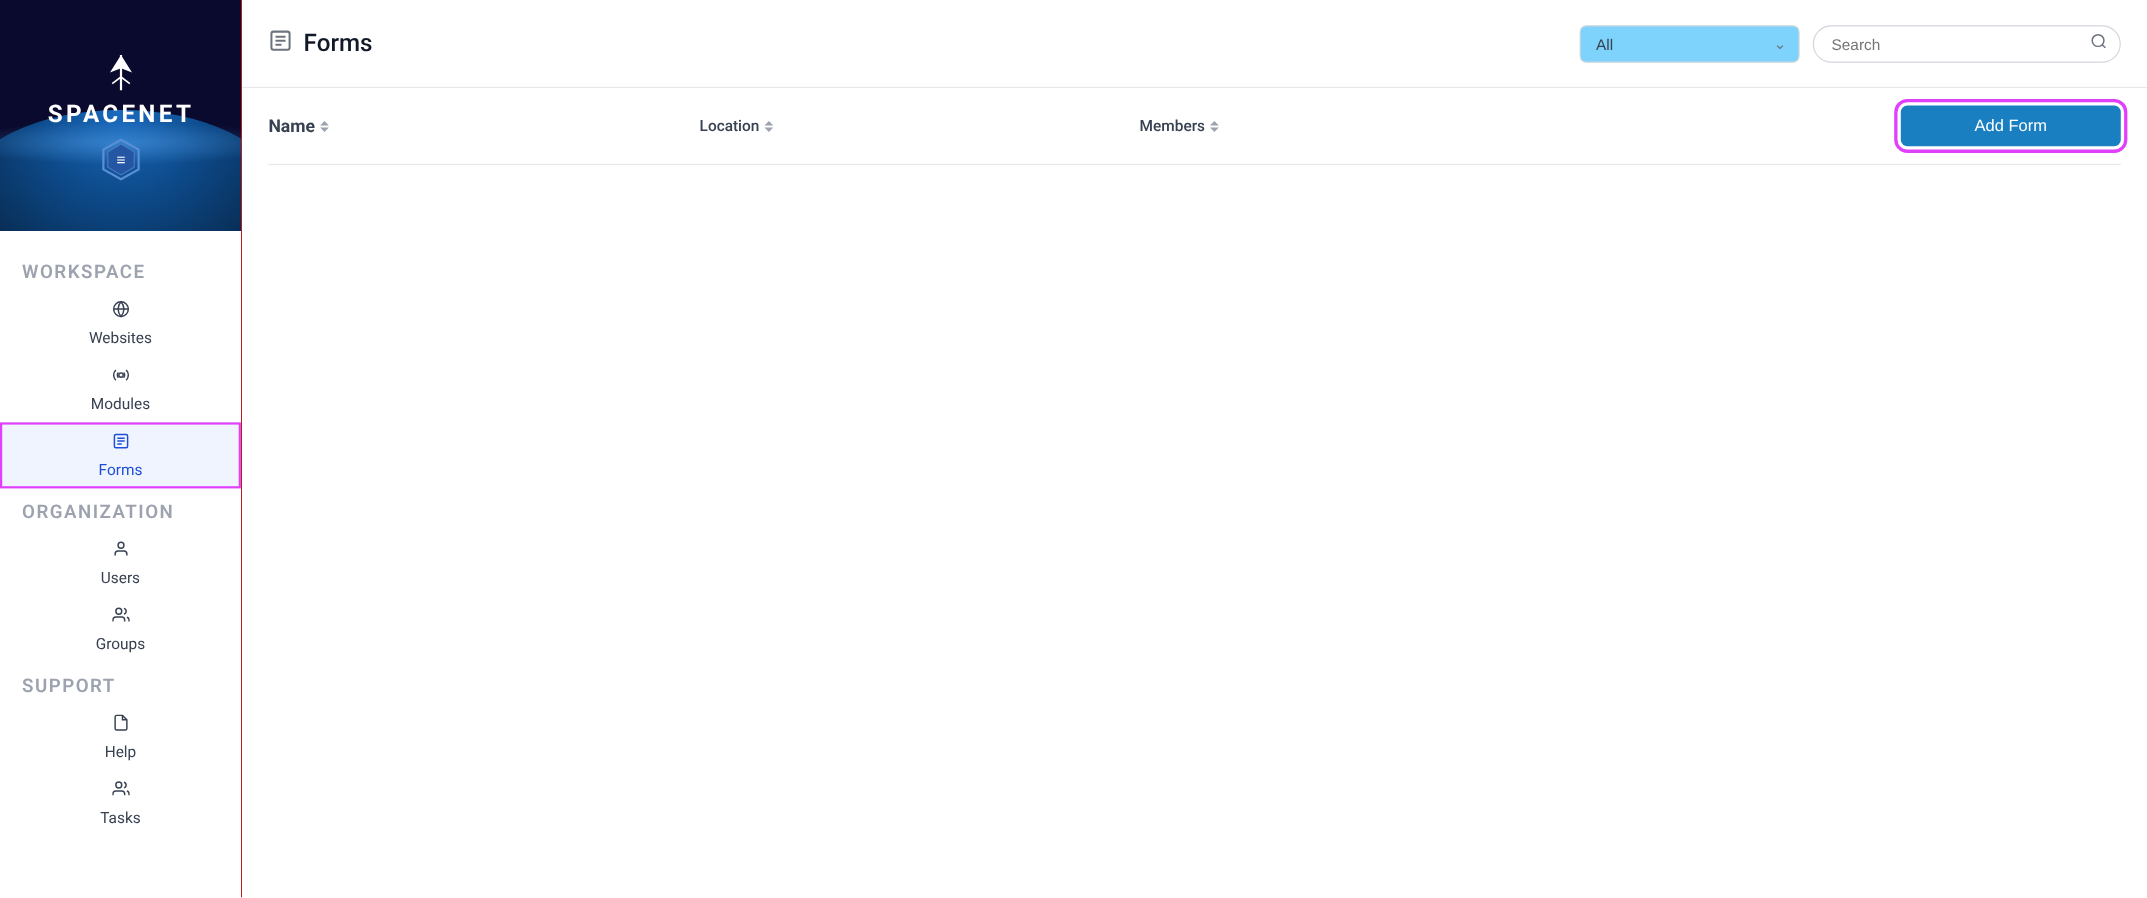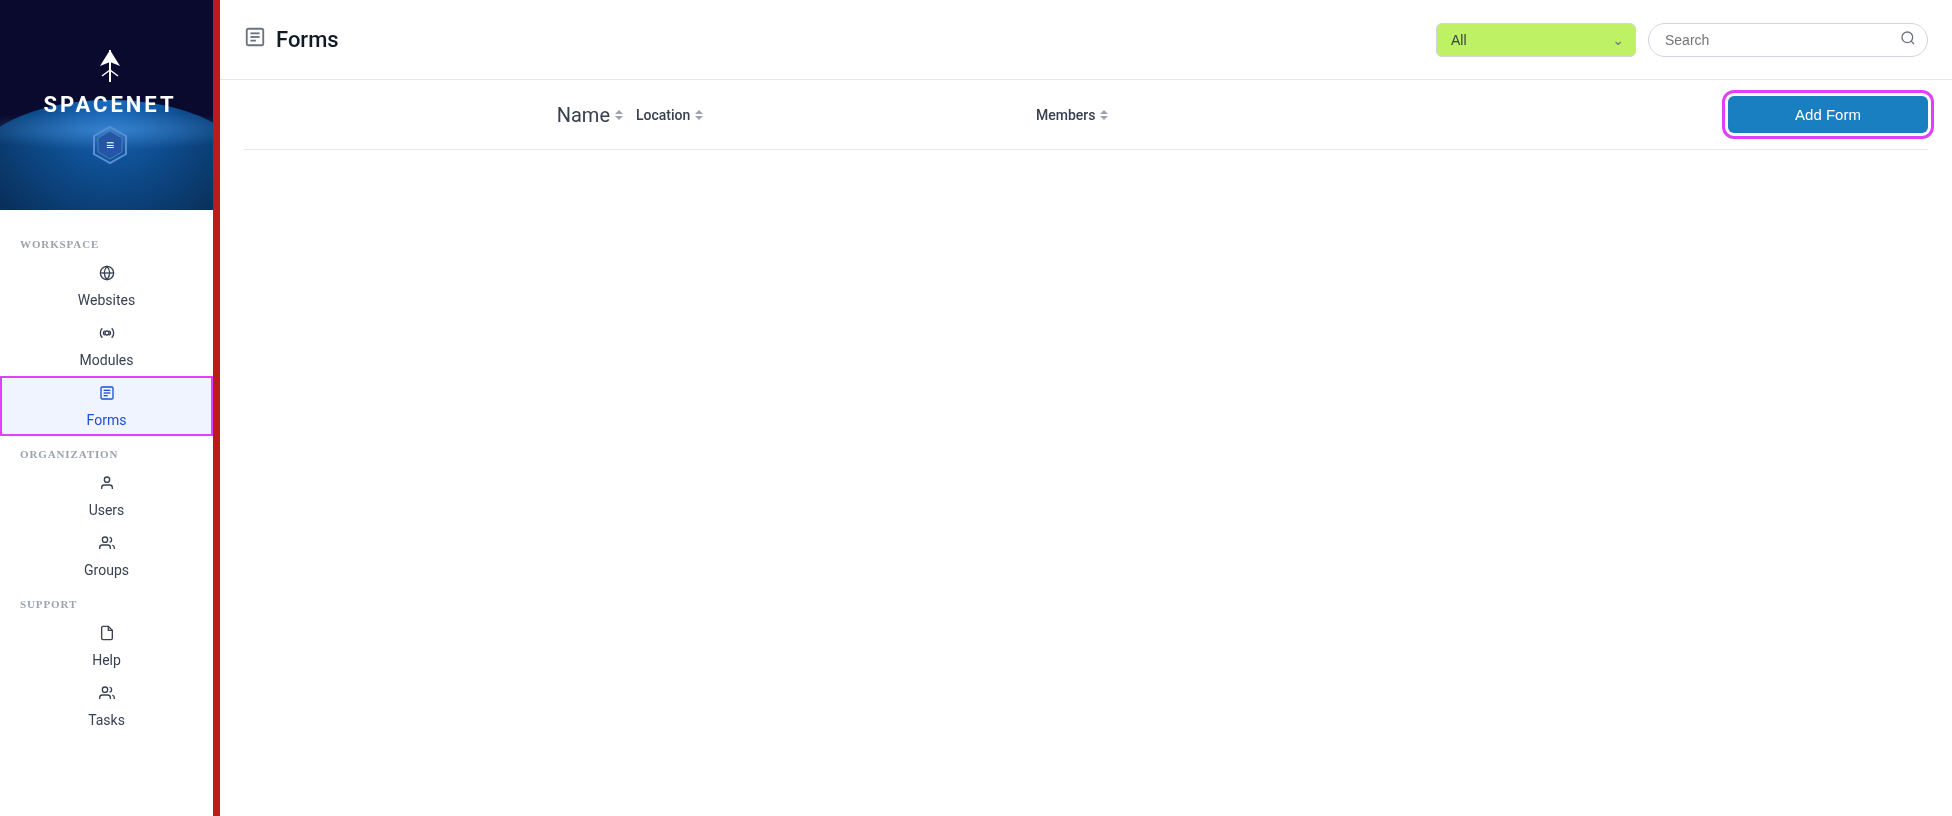--- a/index.html
+++ b/index.html
@@ -3,21 +3,21 @@
   <meta charset="utf-8">
   <style>
     * { margin: 0; padding: 0; box-sizing: border-box; }
     body { font-family: -apple-system, BlinkMacSystemFont, 'Segoe UI', Roboto, sans-serif; display: flex; height: 100vh; overflow: hidden; background: #fff; }
 
     
     .sidebar {
       width: 220px;
       min-width: 220px;
       background: #fff;
-      border-right: 7px solid #b91c1c;
+      border-right: 1px solid #b91c1c;
       display: flex;
       flex-direction: column;
       overflow-y: auto;
     }
 
     .sidebar-logo {
       width: 220px;
       height: 210px;
       background: #0a0a2e;
       display: flex;
@@ -76,27 +76,26 @@
       width: 44px;
       height: 44px;
     }
 
     .sidebar-nav {
       padding: 16px 0;
       flex: 1;
     }
 
     .nav-section-label {
-      font-size: 11px;
+      font-size: 17px;
       font-weight: 600;
       color: #9ca3af;
       letter-spacing: 0.08em;
       padding: 12px 20px 6px 20px;
       text-transform: uppercase;
-      font-family: Liberation Serif, serif;
     }
 
     .nav-item {
       display: flex;
       align-items: center;
       gap: 10px;
       padding: 8px 20px;
       font-size: 14px;
       color: #374151;
       cursor: pointer;
@@ -171,21 +170,21 @@
       margin-left: auto;
     }
 
     .filter-select {
       appearance: none;
       border: 1px solid #d1d5db;
       border-radius: 6px;
       padding: 8px 36px 8px 14px;
       font-size: 14px;
       color: #374151;
-      background: #bef264;
+      background: #7dd3fc;
       cursor: pointer;
       width: 200px;
       background-image: none;
     }
 
     .select-wrapper {
       position: relative;
       display: inline-block;
     }
 
@@ -236,27 +235,26 @@
 
     .table-header {
       display: flex;
       align-items: center;
       padding: 16px 0;
       border-bottom: 1px solid #e5e7eb;
     }
 
     .col-name {
       flex: 0 0 380px;
-      font-size: 20px;
-      font-weight: 400;
+      font-size: 16px;
+      font-weight: 700;
       color: #374151;
       display: flex;
       align-items: center;
       gap: 4px;
-      justify-content: flex-end;
     }
 
     .col-location {
       flex: 0 0 400px;
       font-size: 14px;
       font-weight: 500;
       color: #374151;
       display: flex;
       align-items: center;
       gap: 4px;

